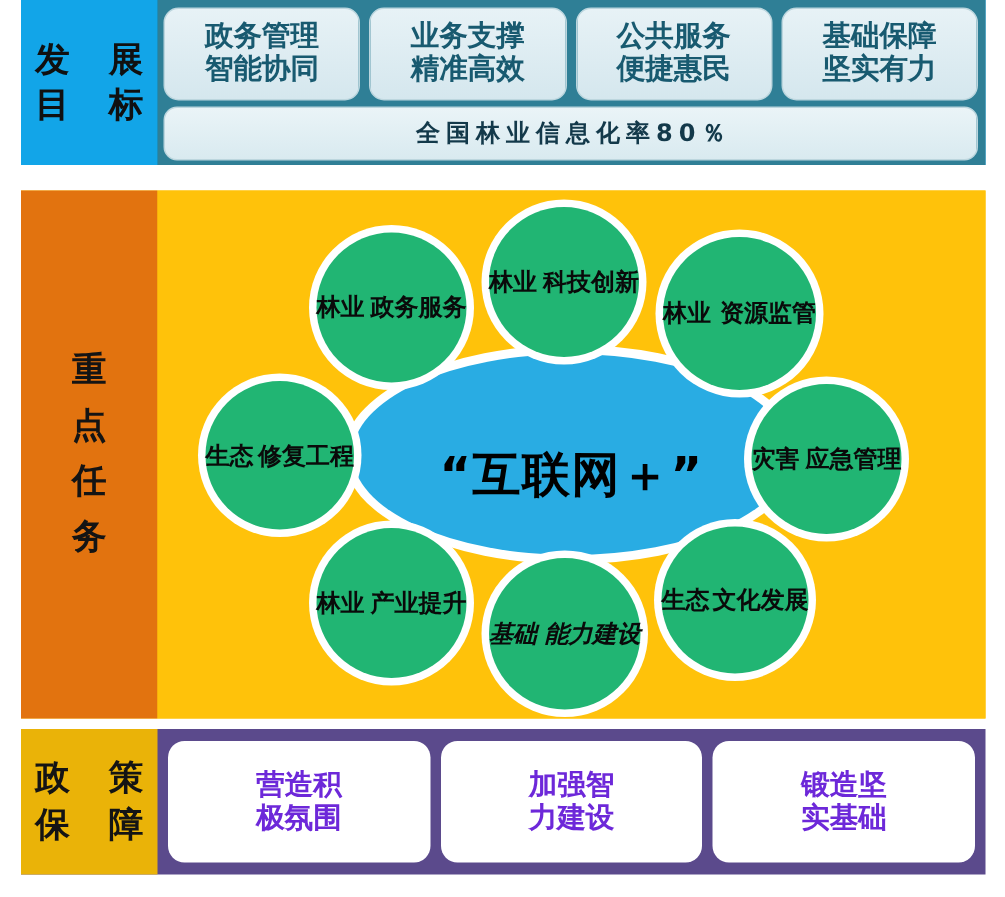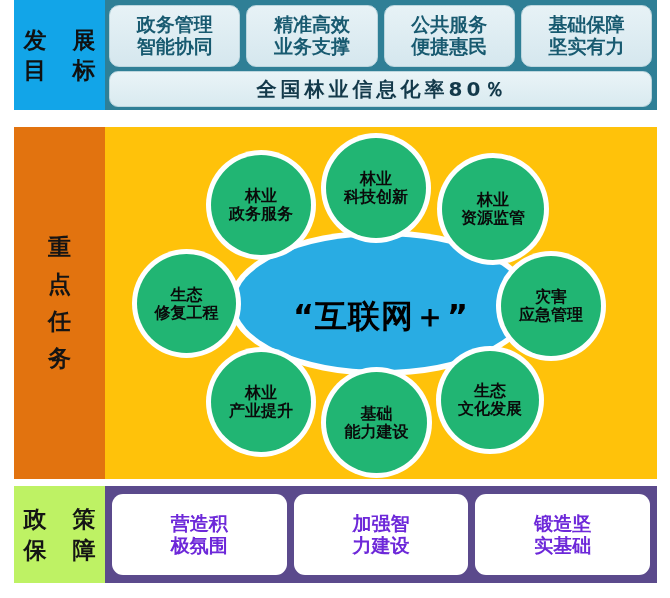--- a/index.html
+++ b/index.html
@@ -85,21 +85,21 @@
   .goals-banner {
     flex: 0 0 34px;
     background: linear-gradient(180deg, #eaf4f7 0%, #d9eaf0 100%);
     border: 1px solid #bcd6de;
     border-radius: 9px;
     display: flex;
     align-items: center;
     justify-content: center;
   }
   .goals-banner span {
-    font-size: 20px;
+    font-size: 16px;
     font-weight: bold;
     color: #13394a;
     letter-spacing: 4px;
     text-indent: 4px;
     white-space: nowrap;
   }
 
   
   .sec-tasks {
     position: absolute;
@@ -155,23 +155,23 @@
     white-space: nowrap;
     letter-spacing: 1px;
     margin-top: 28px;
   }
   .node {
     position: absolute;
     border-radius: 50%;
     background: #21b573;
     box-shadow: 0 0 0 5px #ffffff;
     display: flex;
-    flex-direction: column;
-    align-items: center;
-    justify-content: center;
+    flex-direction: row;
+    align-items: center;
+    justify-content: space-between;
     z-index: 3;
     line-height: 1.12;
     text-align: center;
   }
   .node .nl {
     font-size: 16px;
     font-weight: bold;
     color: #0a0a0a;
     white-space: nowrap;
   }
@@ -183,21 +183,21 @@
     top: 486px;
     width: 643px;
     height: 97px;
     display: flex;
     flex-direction: row;
     background: #5b4a8c;
   }
   .policy-label {
     width: 91px;
     flex: 0 0 91px;
-    background: #bef264;
+    background: #eab308;
     display: flex;
     flex-direction: column;
     align-items: center;
     justify-content: center;
     gap: 7px;
     text-align: right;
   }
   .policy-label .lbl-line {
     font-size: 23px;
     font-weight: bold;
@@ -244,22 +244,22 @@
       <div class="lbl-line">发 展</div>
       <div class="lbl-line">目 标</div>
     </div>
     <div class="goals-right">
       <div class="goals-row">
         <div class="goal-box">
           <div class="gl">政务管理</div>
           <div class="gl">智能协同</div>
         </div>
         <div class="goal-box">
+          <div class="gl">业务支撑</div>
           <div class="gl">精准高效</div>
-          <div class="gl">业务支撑</div>
         </div>
         <div class="goal-box">
           <div class="gl">公共服务</div>
           <div class="gl">便捷惠民</div>
         </div>
         <div class="goal-box">
           <div class="gl">基础保障</div>
           <div class="gl">坚实有力</div>
         </div>
       </div>
@@ -300,21 +300,21 @@
       <div class="node" style="left:396px; top:129px; width:100px; height:100px;">
         <div class="nl">灾害</div>
         <div class="nl">应急管理</div>
       </div>
 
       <div class="node" style="left:336px; top:224px; width:98px; height:98px;">
         <div class="nl">生态</div>
         <div class="nl">文化发展</div>
       </div>
 
-      <div class="node" style="left:221px; top:245px; width:101px; height:101px;">
+      <div class="node" style="left:221px; top:245px; width:101px; height:101px;font-style:italic;">
         <div class="nl">基础</div>
         <div class="nl">能力建设</div>
       </div>
 
       <div class="node" style="left:106px; top:225px; width:100px; height:100px;">
         <div class="nl">林业</div>
         <div class="nl">产业提升</div>
       </div>
 
       <div class="node" style="left:32px; top:127px; width:99px; height:99px;">

